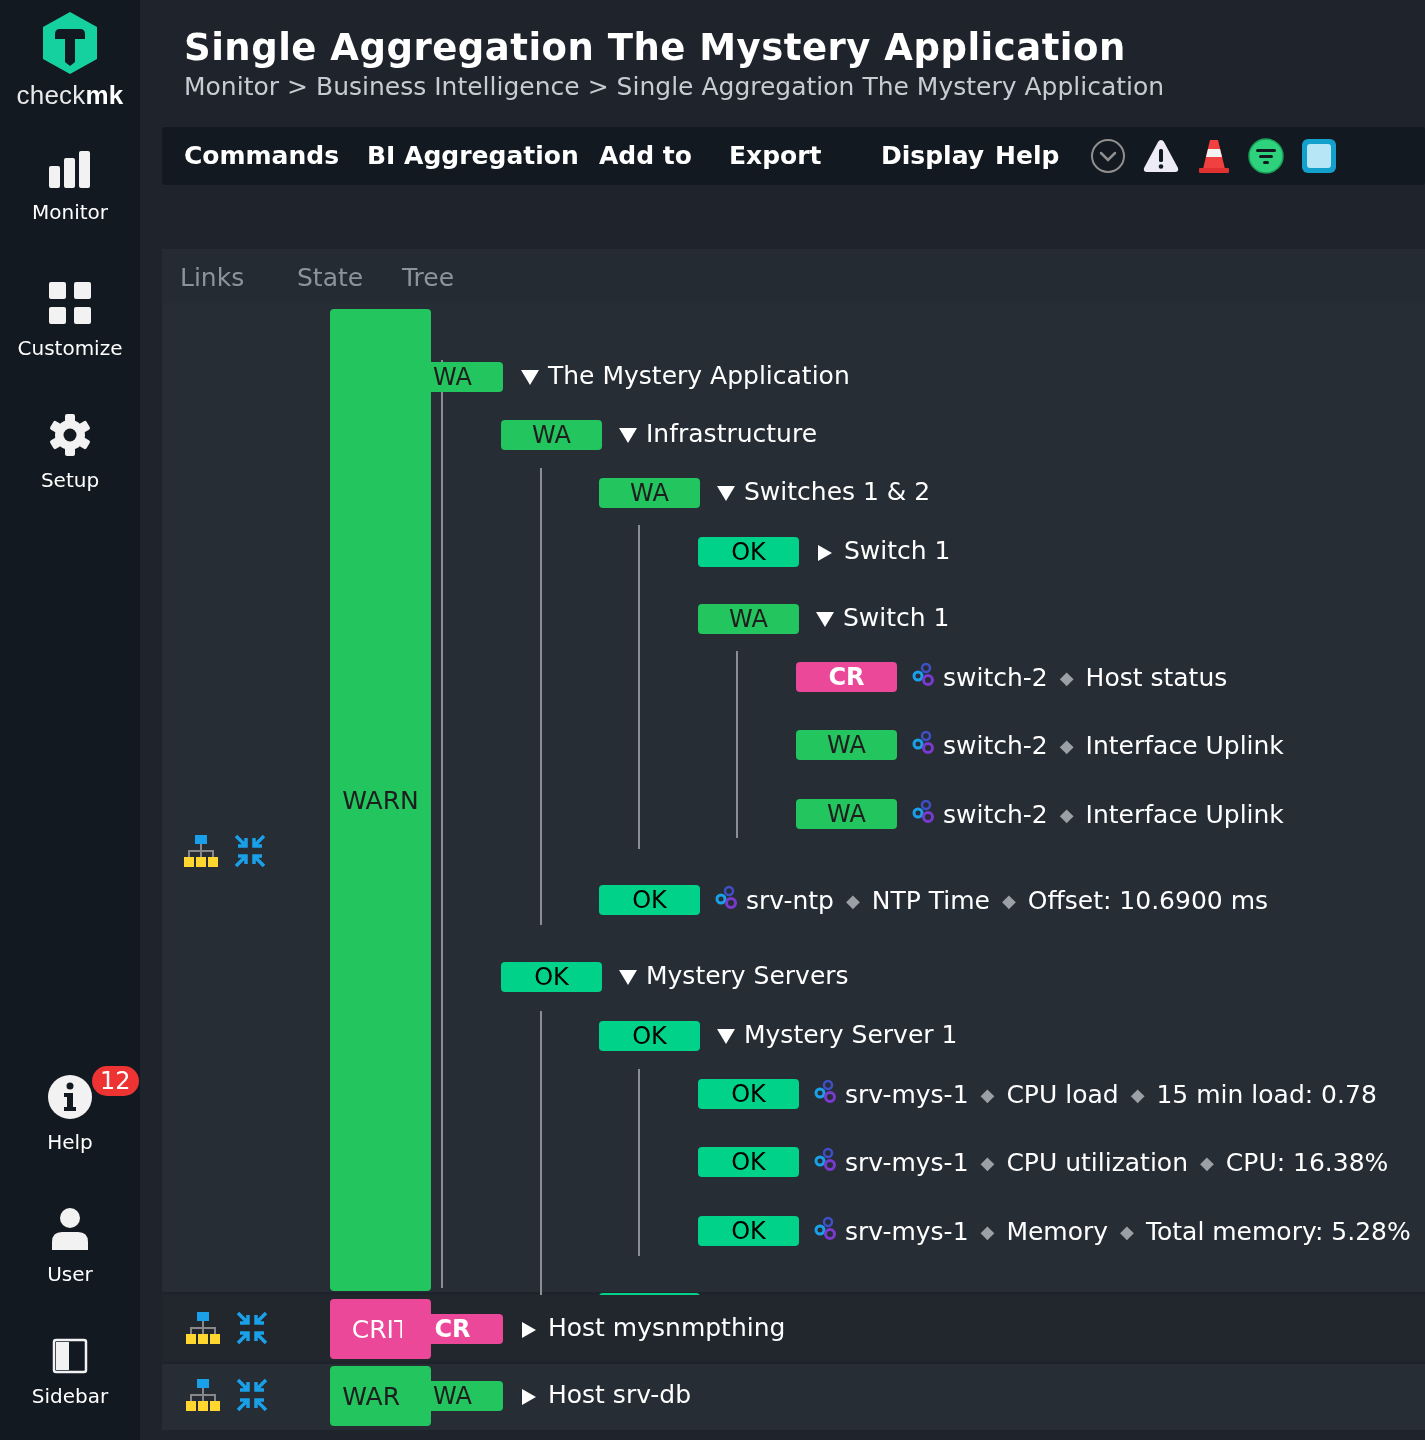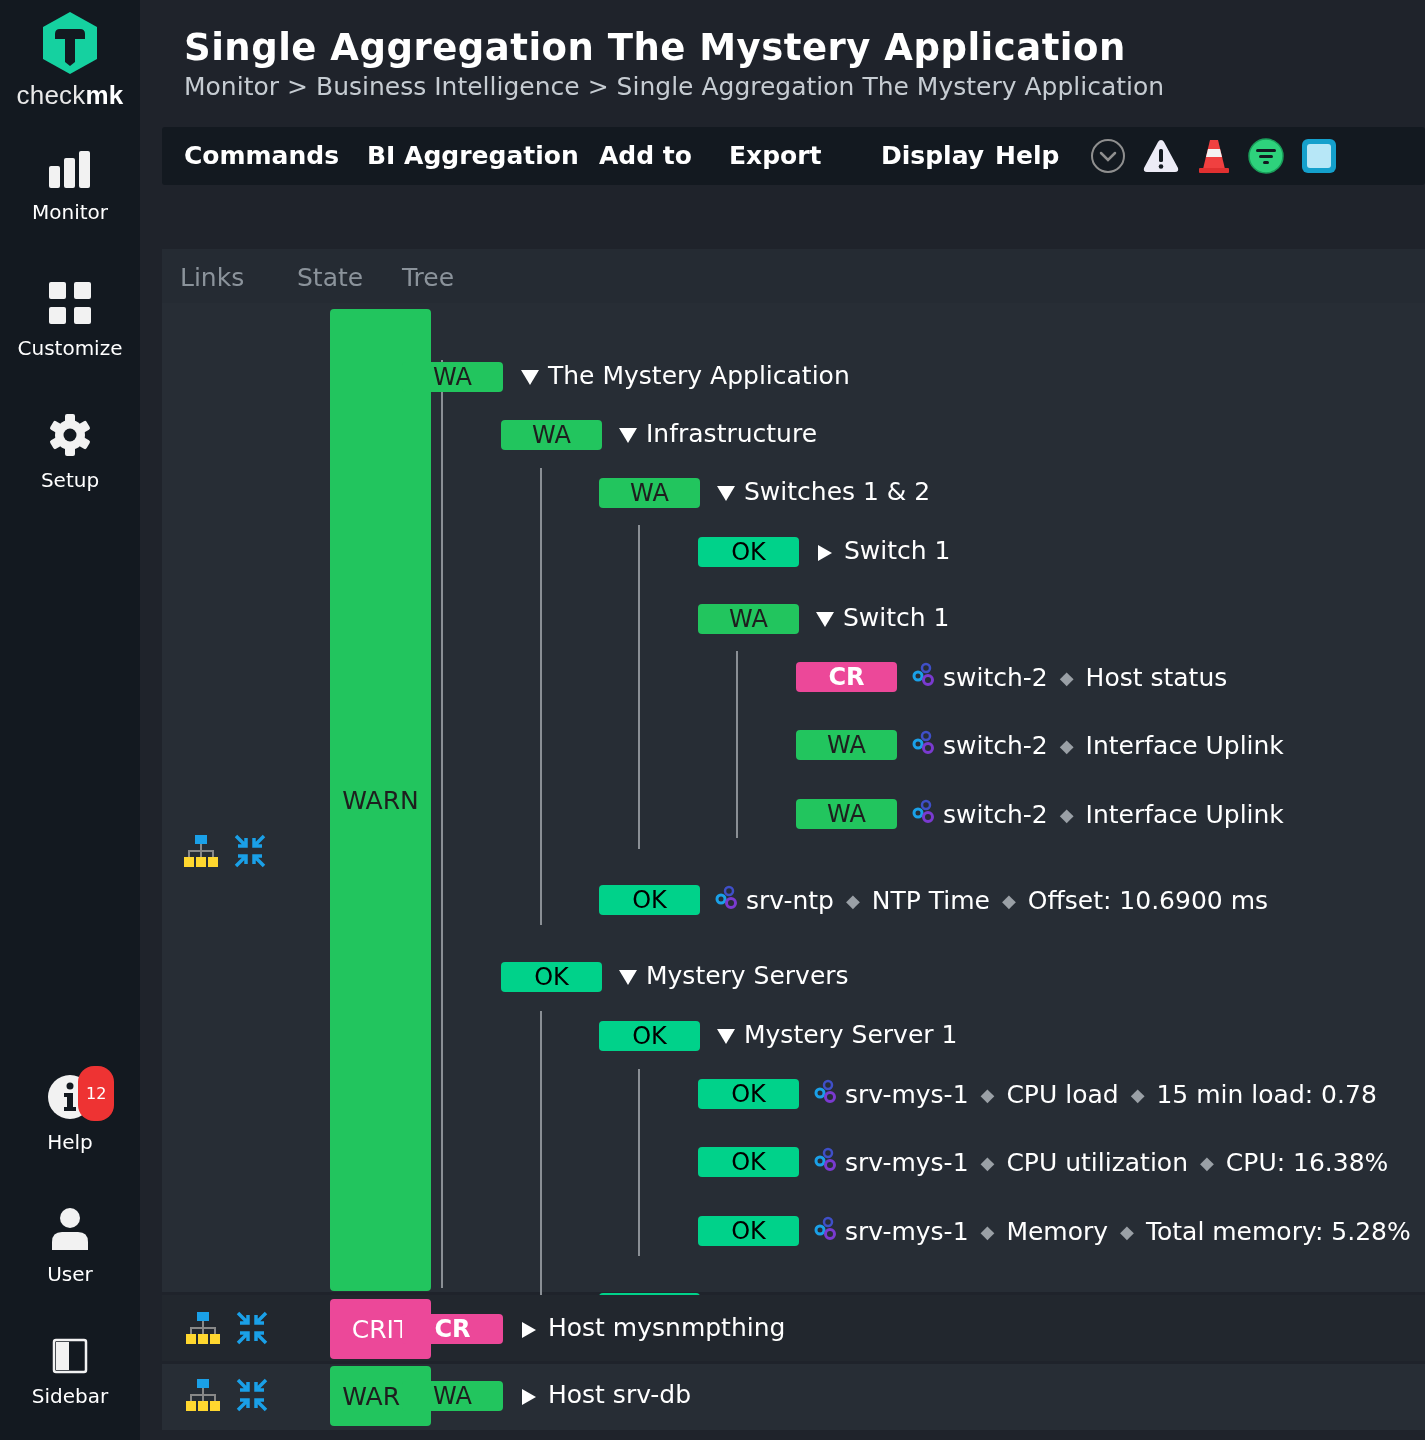--- a/index.html
+++ b/index.html
@@ -8,21 +8,21 @@
 
   
   .nav { position: absolute; left: 0; top: 0; width: 140px; height: 1440px; background: #131920; }
   .logo { position: absolute; left: 0; top: 10px; width: 140px; text-align: center; }
   .logo svg { display: block; margin: 0 auto; }
   .logo-text { font-family: "Liberation Sans", sans-serif; font-size: 26px; color: #e8e8e8; margin-top: 4px; letter-spacing: 0.2px; }
   .logo-text b { font-weight: bold; color: #fff; }
   .nav-item { position: absolute; left: 0; width: 140px; text-align: center; cursor: pointer; }
   .nav-item .nlabel { font-size: 20px; color: #fff; display: block; margin-top: 10px; }
   .nav-item svg { display: block; margin: 0 auto; }
-  .badge { position: absolute; left: 78px; top: -8px; background: #ee3333; color: #fff; font-size: 16px; border-radius: 16px; padding: 18px 8px; }
+  .badge { position: absolute; left: 92px; top: -8px; background: #ee3333; color: #fff; font-size: 24px; border-radius: 16px; padding: 1px 8px; }
 
   
   .title { position: absolute; left: 184px; top: 26px; font-size: 37px; font-weight: bold; color: #fff; letter-spacing: 0.5px; }
   .breadcrumb { position: absolute; left: 184px; top: 72px; font-size: 25px; color: #c6ccd2; }
   .breadcrumb span { cursor: pointer; }
   .breadcrumb .sep { margin: 0 8px; cursor: default; }
 
   .menubar { position: absolute; left: 162px; top: 127px; width: 1263px; height: 58px; background: #131920; border-radius: 3px; }
   .menu-item { position: absolute; top: 14px; font-size: 25px; font-weight: bold; color: #fff; cursor: pointer; }
   .mb-icon { position: absolute; top: 11px; cursor: pointer; }

